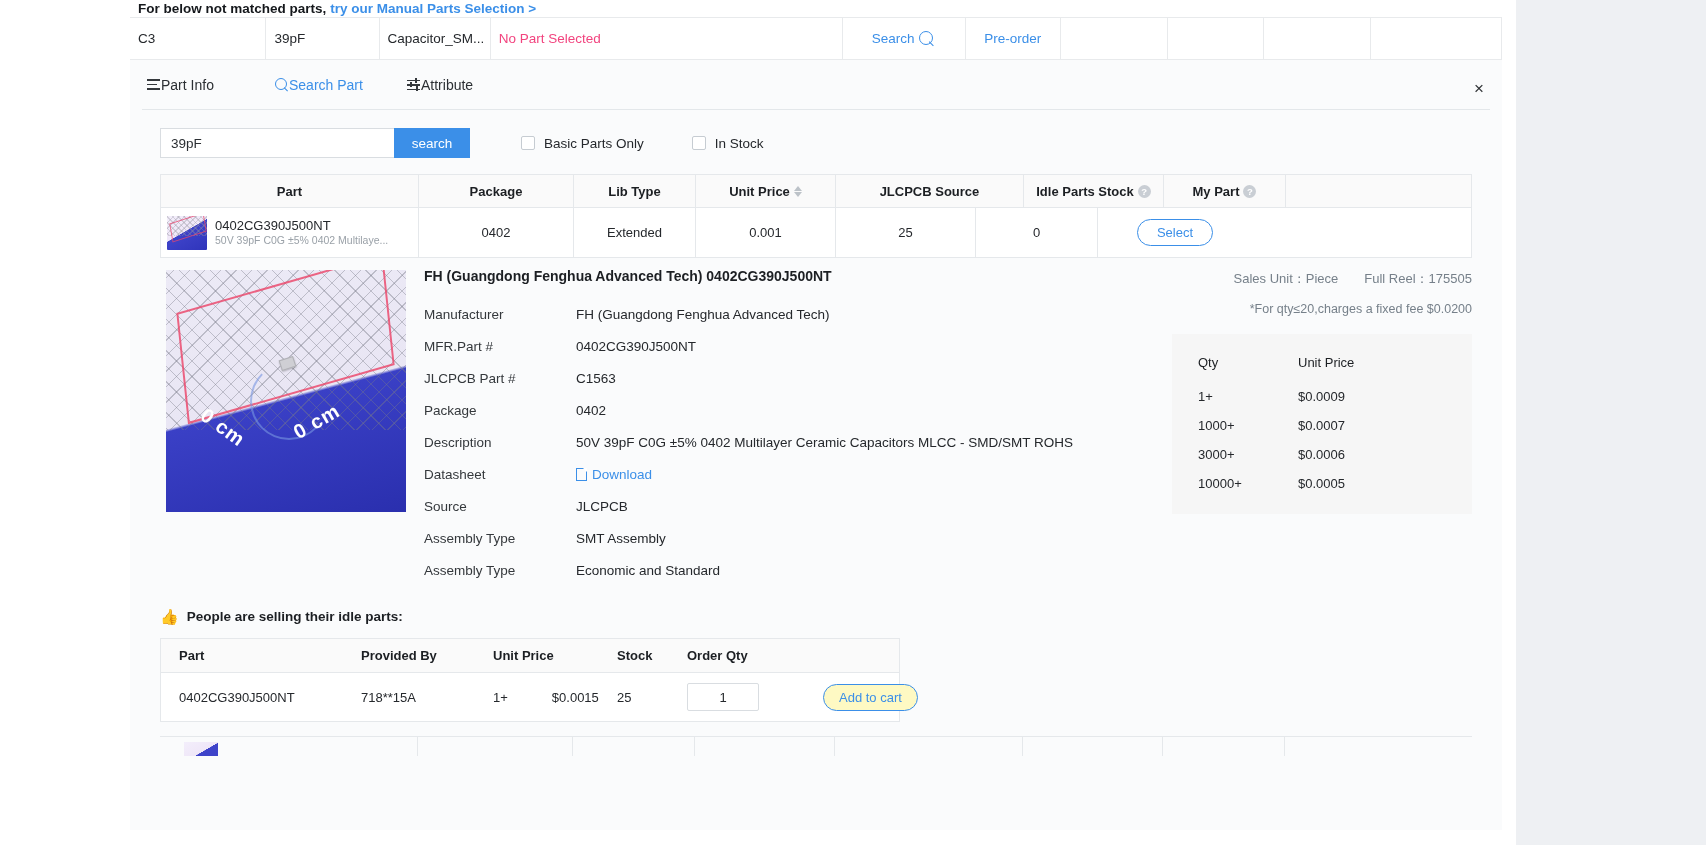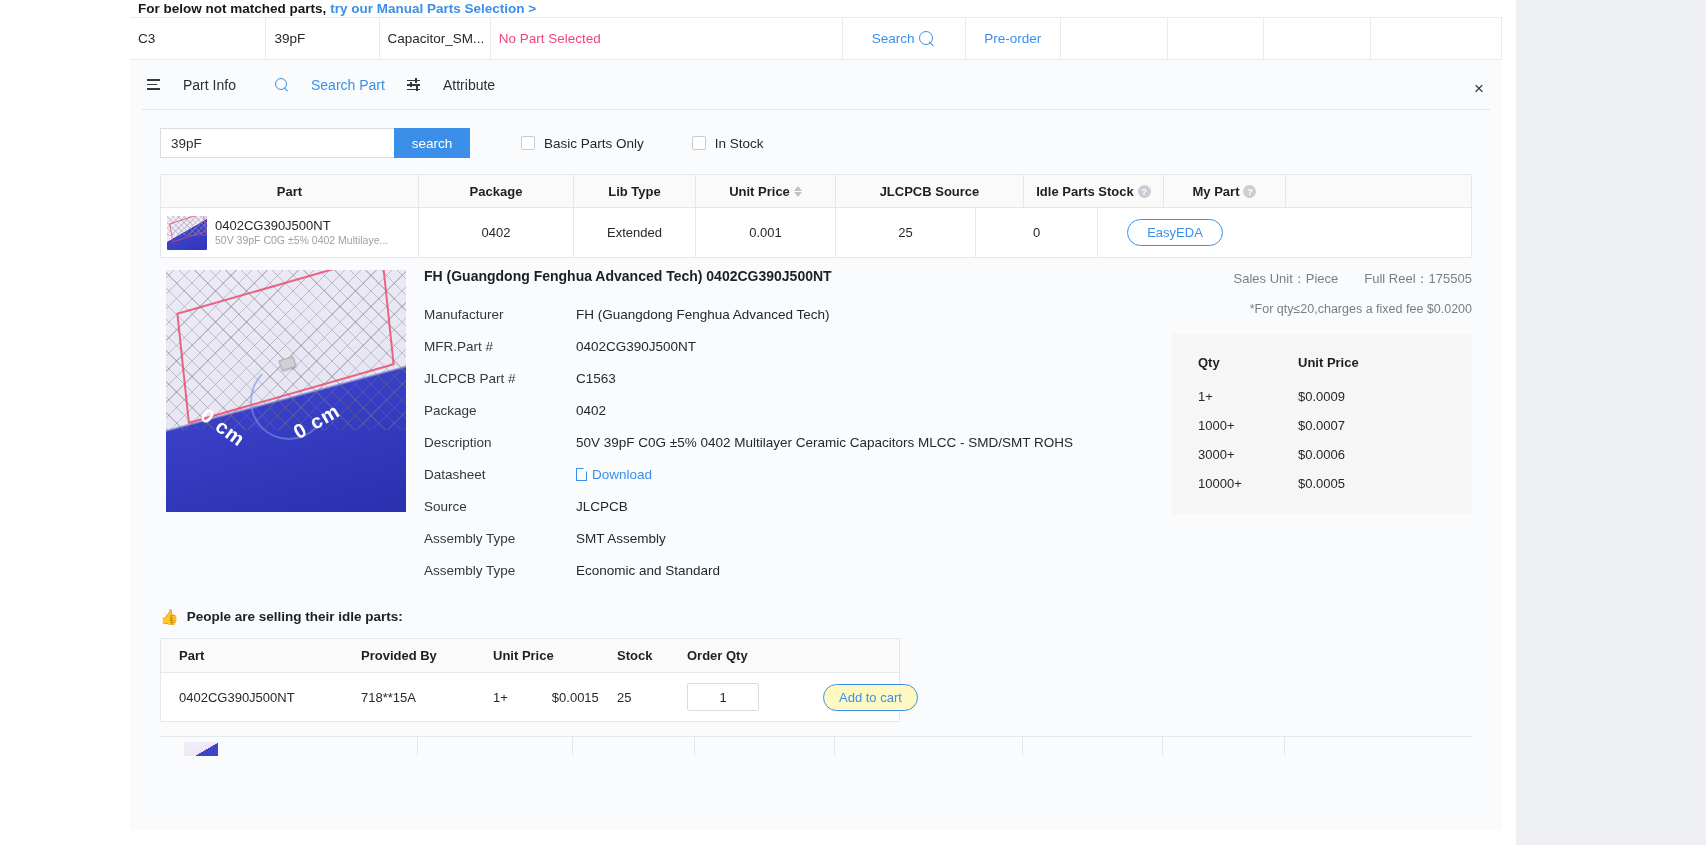--- a/index.html
+++ b/index.html
@@ -101,21 +101,21 @@
     color: #303336; font-size: 17px; line-height: 18px; text-align:center;
   }
   .tabs {
     display: flex; align-items: center;
     height: 50px;
     padding-left: 5px;
     border-bottom: 1px solid #e3e7ea;
     font-size: 14px;
     gap: 0;
   }
-  .tab { display: flex; align-items: center; gap: 23px; color: #2b2f33; }
+  .tab { display: flex; align-items: center; gap: 1px; color: #2b2f33; }
   .tab.active { color: #3b8fe8; }
   .tab-1 { width: 128px; }
   .tab-2 { width: 132px; }
   .ico-lines { display:inline-block; width:13px; height:11px; position:relative; }
   .ico-lines i { position:absolute; left:0; height:1.6px; background:#34383c; }
   .ico-lines i:nth-child(1){ top:0; width:13px;}
   .ico-lines i:nth-child(2){ top:4.5px; width:10px;}
   .ico-lines i:nth-child(3){ top:9px; width:13px;}
   .ico-mag { display:inline-block; width:13px; height:13px; position:relative; }
   .ico-mag::before { content:''; position:absolute; left:0; top:0; width:10px; height:10px; border:1.3px solid #3b8fe8; border-radius:50%; }
@@ -266,21 +266,21 @@
 
   .detail-right { width: 300px; flex: 0 0 300px; padding-top: 4px; }
   .su-line {
     display:flex; justify-content:flex-end; gap: 26px;
     font-size: 13px; color: #76808a; margin-bottom: 14px;
   }
   .fee-line { text-align:right; font-size:12.5px; color:#76808a; margin-bottom: 18px; }
   .pricebox { background:#f6f6f6; padding: 14px 0 16px 0; }
   .prow { display:flex; font-size: 13px; color:#25282c; padding: 7px 0; }
   .prow .q { width: 126px; flex:0 0 126px; padding-left: 26px; }
-  .prow.head { font-weight:bold; color:#1c1f23; padding-bottom: 12px; }
+  .prow.head { font-weight:normal; color:#1c1f23; padding-bottom: 12px; }
 
   
   .idle-title { display:flex; align-items:center; gap:8px; margin: 14px 0 14px 18px; font-size:13.5px; font-weight:bold; color:#1c1f23; }
   .thumbup { color:#4aa3ef; font-size:15px; line-height:1; }
   .itable { margin: 0 18px; border:1px solid #e5e8eb; background:#fff; width: 740px; }
   .ithead { display:flex; height: 34px; background:#fafafa; border-bottom:1px solid #e5e8eb; }
   .ithead > div { display:flex; align-items:center; font-size:13px; font-weight:bold; color:#1c1f23; padding-left: 18px; }
   .itrow { display:flex; height: 48px; align-items:center; }
   .itrow > div { display:flex; align-items:center; font-size:13px; color:#25282c; padding-left: 18px; }
   .i-part { width: 182px; }
@@ -417,21 +417,21 @@
               <span class="n1">0402CG390J500NT</span>
               <span class="n2">50V 39pF C0G ±5% 0402 Multilaye...</span>
             </span>
           </div>
           <div class="col-pkg">0402</div>
           <div class="col-lib">Extended</div>
           <div class="col-up">0.001</div>
           <div class="col-ips">25</div>
           <div class="col-mp">0</div>
           <div class="col-act">
-            <button class="selbtn">EasyEDA</button>
+            <button class="selbtn">Select</button>
           </div>
         </div>
       </div>
 
       <div class="detail">
         <div class="detail-img">
           <div class="grid"></div>
           <div class="redbox"></div>
           <div class="arc"></div>
           <div class="chip"></div>

